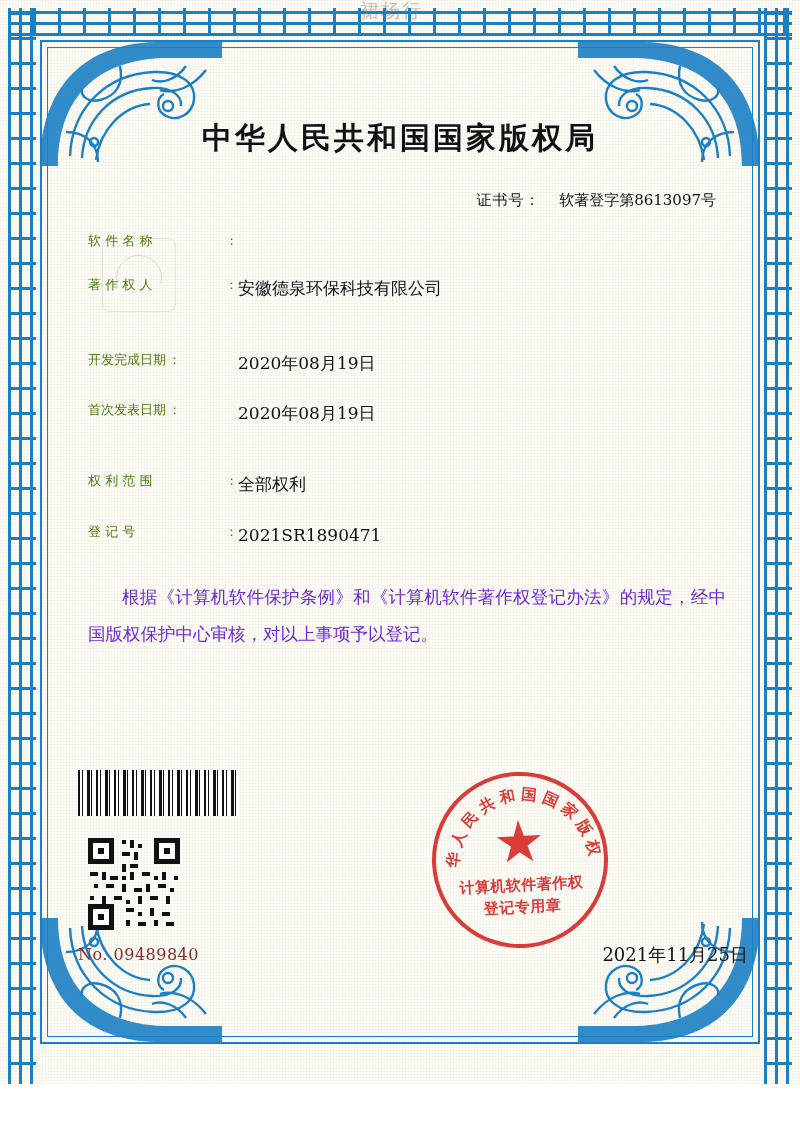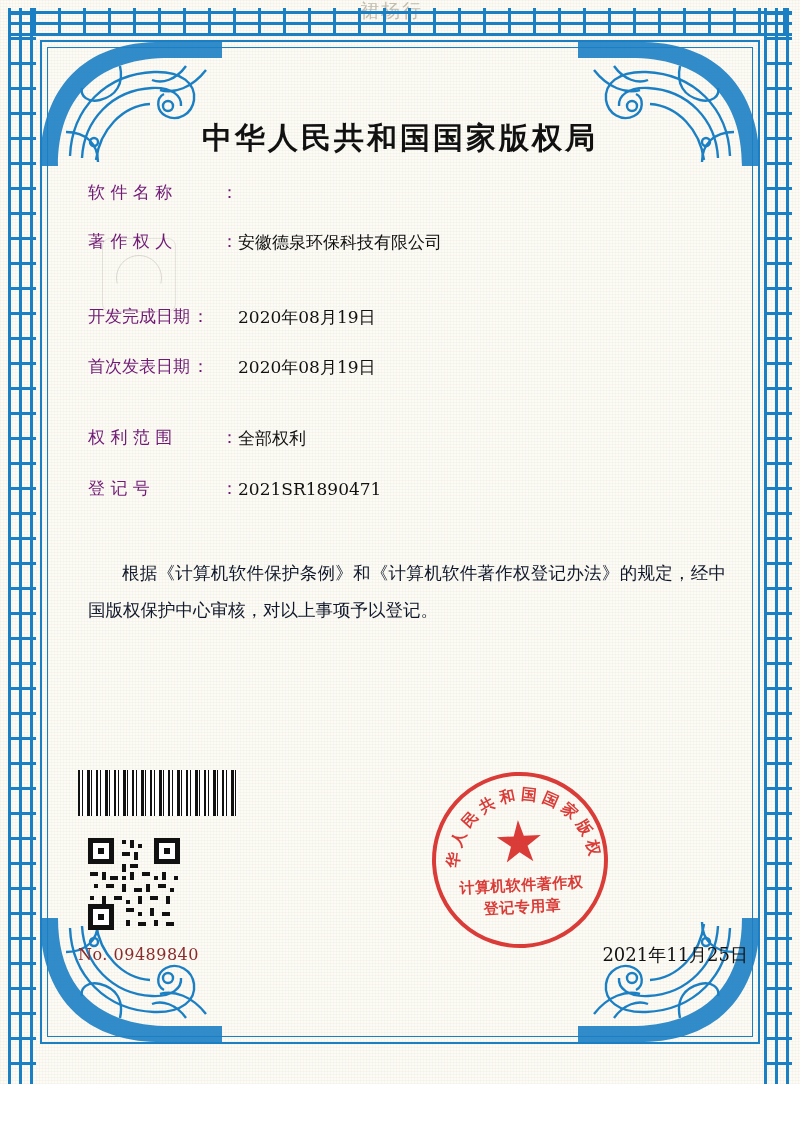--- a/index.html
+++ b/index.html
@@ -147,45 +147,45 @@
     font-family: "DejaVu Serif", serif;
   }
   .field-row {
     display: flex;
     align-items: flex-start;
     margin-bottom: 6px;
   }
   .field-label {
     width: 150px;
     flex: 0 0 150px;
-    font-size: 17px;
-    color: #701a75;
+    font-size: 13px;
+    color: #4d7c0f;
     letter-spacing: 0px;
     white-space: nowrap;
   }
   .field-label.spread {
     display: flex;
     justify-content: space-between;
   }
   .field-colon { margin-left: 2px; }
   .field-value {
     font-size: 17px;
     color: #111;
     line-height: 1.45;
     white-space: pre-line;
   }
   .gap-lg { height: 44px; }
   .gap-md { height: 20px; }
 
   #statement {
-    margin-top: 54px;
+    margin-top: 32px;
     padding: 0 14px 0 28px;
     font-size: 17.5px;
     line-height: 2.1;
-    color: #0f172a;
+    color: #6d28d9;
     font-family: "DejaVu Serif", serif;
     text-align: justify;
   }
   #statement p { margin: 0; text-indent: 34px; }
 
   
   #barcode {
     position: absolute;
     left: 78px; top: 770px;
     width: 160px; height: 46px;
@@ -346,20 +346,24 @@
       <circle cx="58" cy="106" r="4"></circle>
     </g>
   </svg>
 
   <div id="content">
 
     <div id="title-block">
       <div id="org-title">中华人民共和国国家版权局</div>
     </div>
 
+    <div id="cert-no-row">
+      <span class="cert-label">证书号：</span>
+      <span class="cert-value">软著登字第8613097号</span>
+    </div>
 
     <div id="watermark-logo"></div>
 
     <div id="fields">
 
       <div class="field-row">
         <div class="field-label spread">
           <span>软 件 名 称</span>
             <span class="field-colon">：</span>
         </div>

